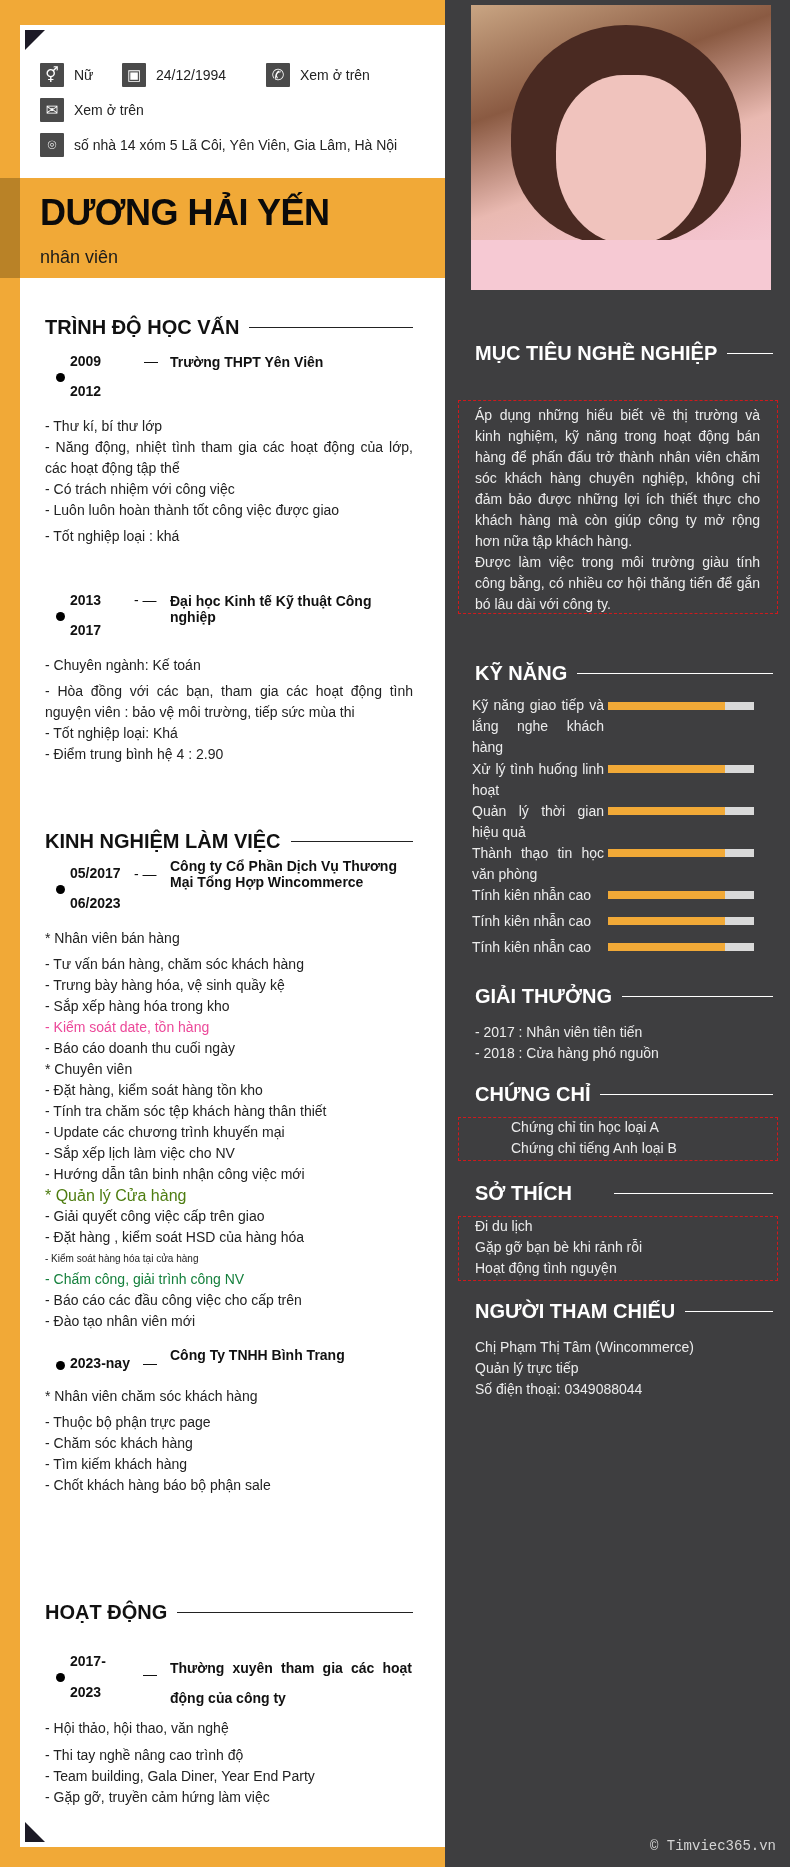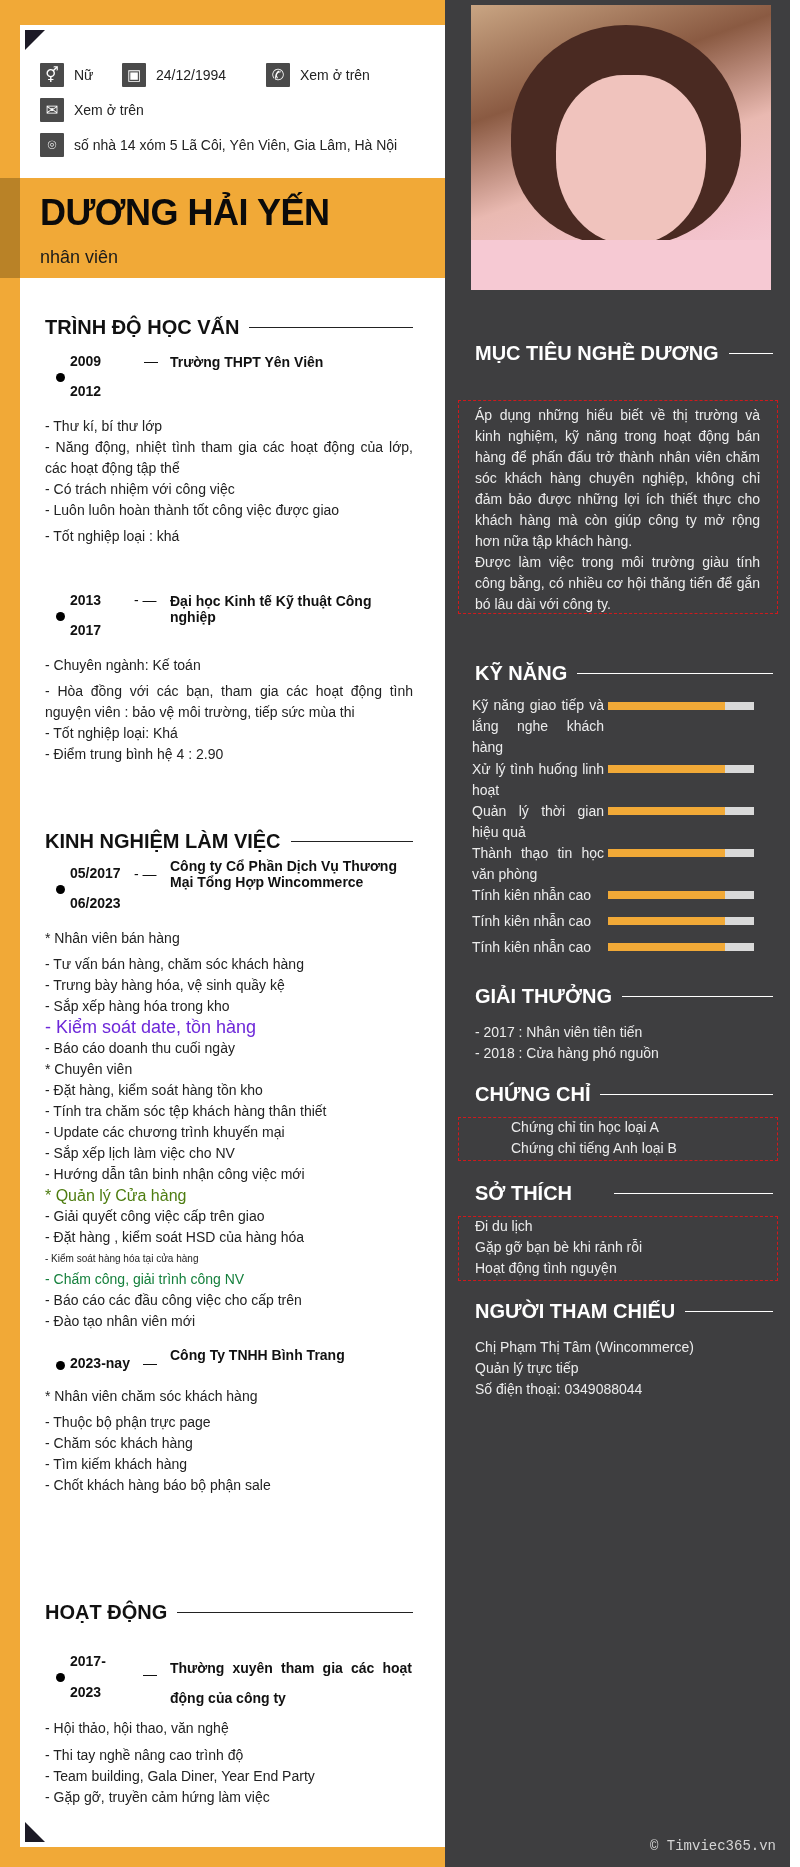--- a/index.html
+++ b/index.html
@@ -102,21 +102,21 @@
 <div class="dot" style="left:56px;top:885px;"></div>
 <div class="yr" style="left:70px;top:865px;">05/2017</div>
 <div class="yr" style="left:70px;top:895px;">06/2023</div>
 <div class="dash" style="left:134px;top:866px;">- —</div>
 <div class="org" style="left:170px;top:858px;width:245px;">Công ty Cổ Phần Dịch Vụ Thương Mại Tổng Hợp Wincommerce</div>
 <div id="exp1" style="position:absolute;left:45px;top:928px;width:368px;">
     <div style="font-size: 14px; color: rgb(34, 34, 34); line-height: 21px; margin-bottom: 5px;">* Nhân viên bán hàng</div>
     <div style="font-size: 14px; color: rgb(34, 34, 34); line-height: 21px;">- Tư vấn bán hàng, chăm sóc khách hàng</div>
     <div style="font-size: 14px; color: rgb(34, 34, 34); line-height: 21px;">- Trưng bày hàng hóa, vệ sinh quầy kệ</div>
     <div style="font-size: 14px; color: rgb(34, 34, 34); line-height: 21px;">- Sắp xếp hàng hóa trong kho</div>
-    <div style="font-size: 18px; color: #6d28d9; line-height: 21px;">- Kiểm soát date, tồn hàng</div>
+    <div style="font-size: 14px; color: #ec4899; line-height: 21px;">- Kiểm soát date, tồn hàng</div>
     <div style="font-size: 14px; color: rgb(34, 34, 34); line-height: 21px;">- Báo cáo doanh thu cuối ngày</div>
     <div style="font-size: 14px; color: rgb(34, 34, 34); line-height: 21px;">* Chuyên viên</div>
     <div style="font-size: 14px; color: rgb(34, 34, 34); line-height: 21px;">- Đặt hàng, kiểm soát hàng tồn kho</div>
     <div style="font-size: 14px; color: rgb(34, 34, 34); line-height: 21px;">- Tính tra chăm sóc tệp khách hàng thân thiết</div>
     <div style="font-size: 14px; color: rgb(34, 34, 34); line-height: 21px;">- Update các chương trình khuyến mại</div>
     <div style="font-size: 14px; color: rgb(34, 34, 34); line-height: 21px;">- Sắp xếp lịch làm việc cho NV</div>
     <div style="font-size: 14px; color: rgb(34, 34, 34); line-height: 21px;">- Hướng dẫn tân binh nhận công việc mới</div>
     <div style="font-size: 16px; color: #4d7c0f; line-height: 21px;">* Quản lý Cửa hàng</div>
     <div style="font-size: 14px; color: rgb(34, 34, 34); line-height: 21px;">- Giải quyết công việc cấp trên giao</div>
     <div style="font-size: 14px; color: rgb(34, 34, 34); line-height: 21px;">- Đặt hàng , kiểm soát HSD của hàng hóa</div>
@@ -153,21 +153,21 @@
 <div class="txt" style="top:1787px;">- Gặp gỡ, truyền cảm hứng làm việc</div>
 
 <div class="panel"></div>
 <div class="photo">
   <div class="hair"></div>
   <div class="face"></div>
   <div class="shirt"></div>
 </div>
 
 <div class="rtitle" style="top:342px;">
-    <span>MỤC TIÊU NGHỀ DƯƠNG</span>
+    <span>MỤC TIÊU NGHỀ NGHIỆP</span>
     <span class="line"></span>
   </div>
 <div class="dashed" style="top:400px;height:212px;"></div>
 <div class="rtxt" style="top:405px;text-align:justify;">
   <div>Áp dụng những hiểu biết về thị trường và kinh nghiệm, kỹ năng trong hoạt động bán hàng để phấn đấu trở thành nhân viên chăm sóc khách hàng chuyên nghiệp, không chỉ đảm bảo được những lợi ích thiết thực cho khách hàng mà còn giúp công ty mở rộng hơn nữa tập khách hàng.</div>
   <div>Được làm việc trong môi trường giàu tính công bằng, có nhiều cơ hội thăng tiến để gắn bó lâu dài với công ty.</div>
 </div>
 
 <div class="rtitle" style="top:662px;">
     <span>KỸ NĂNG</span>

